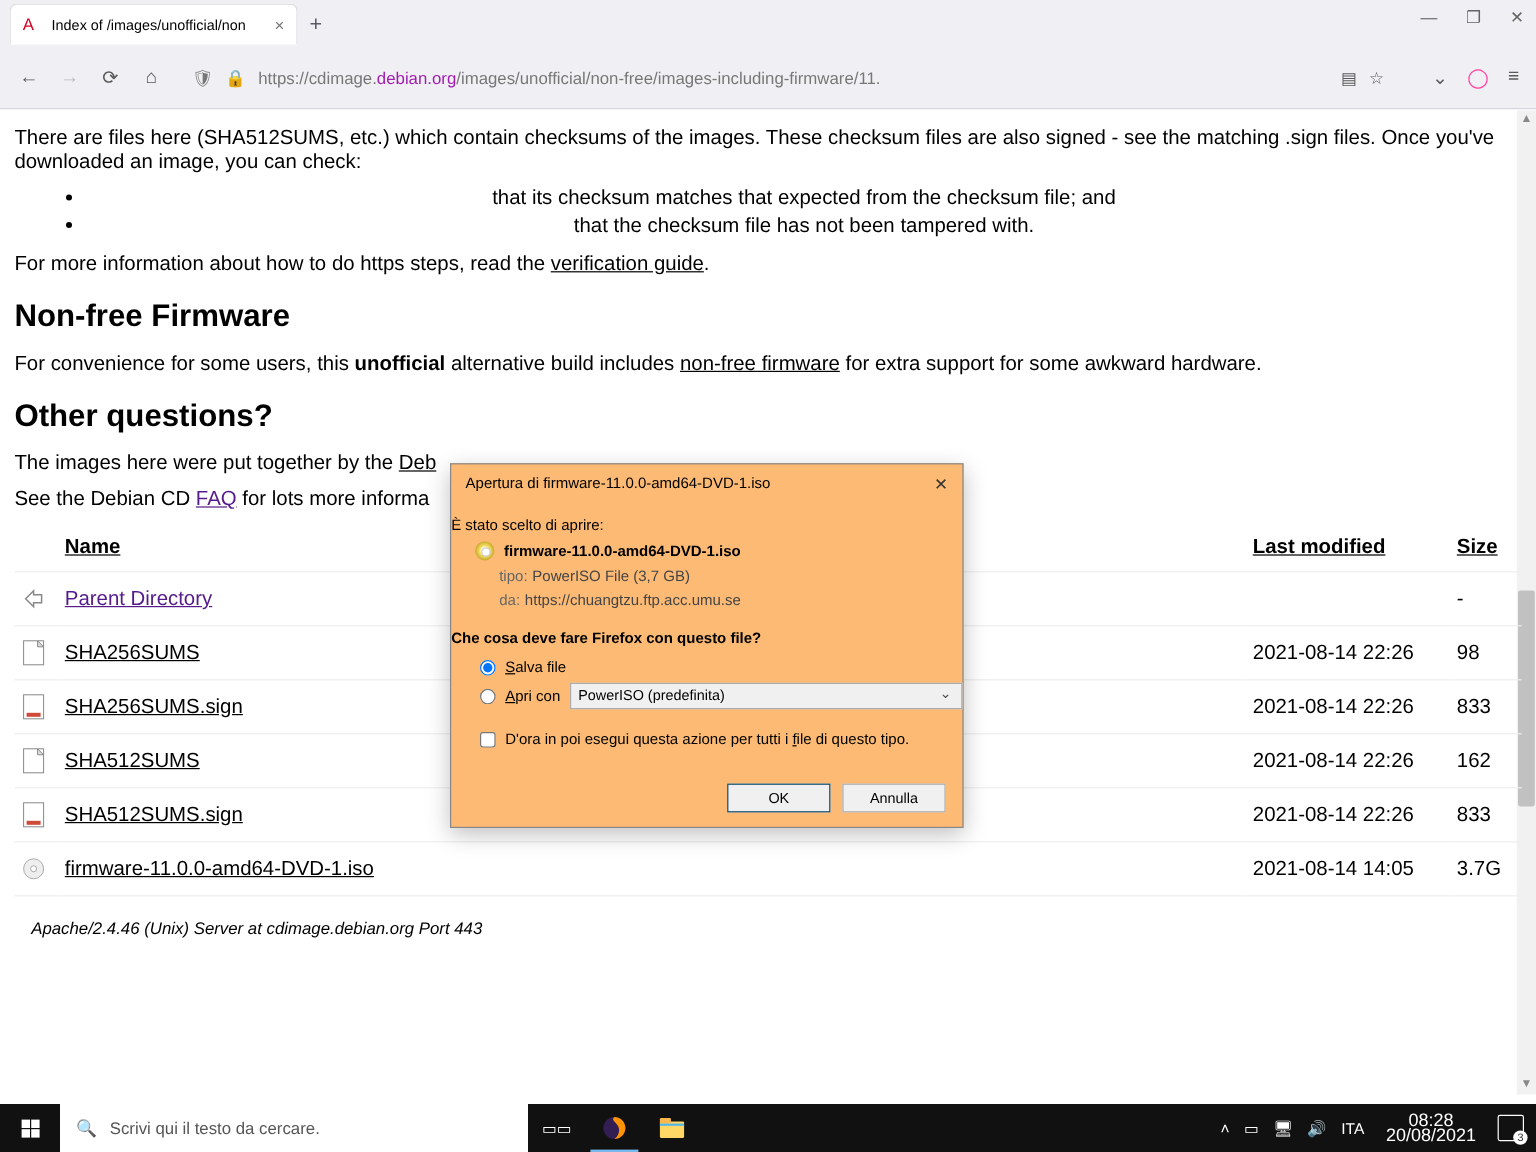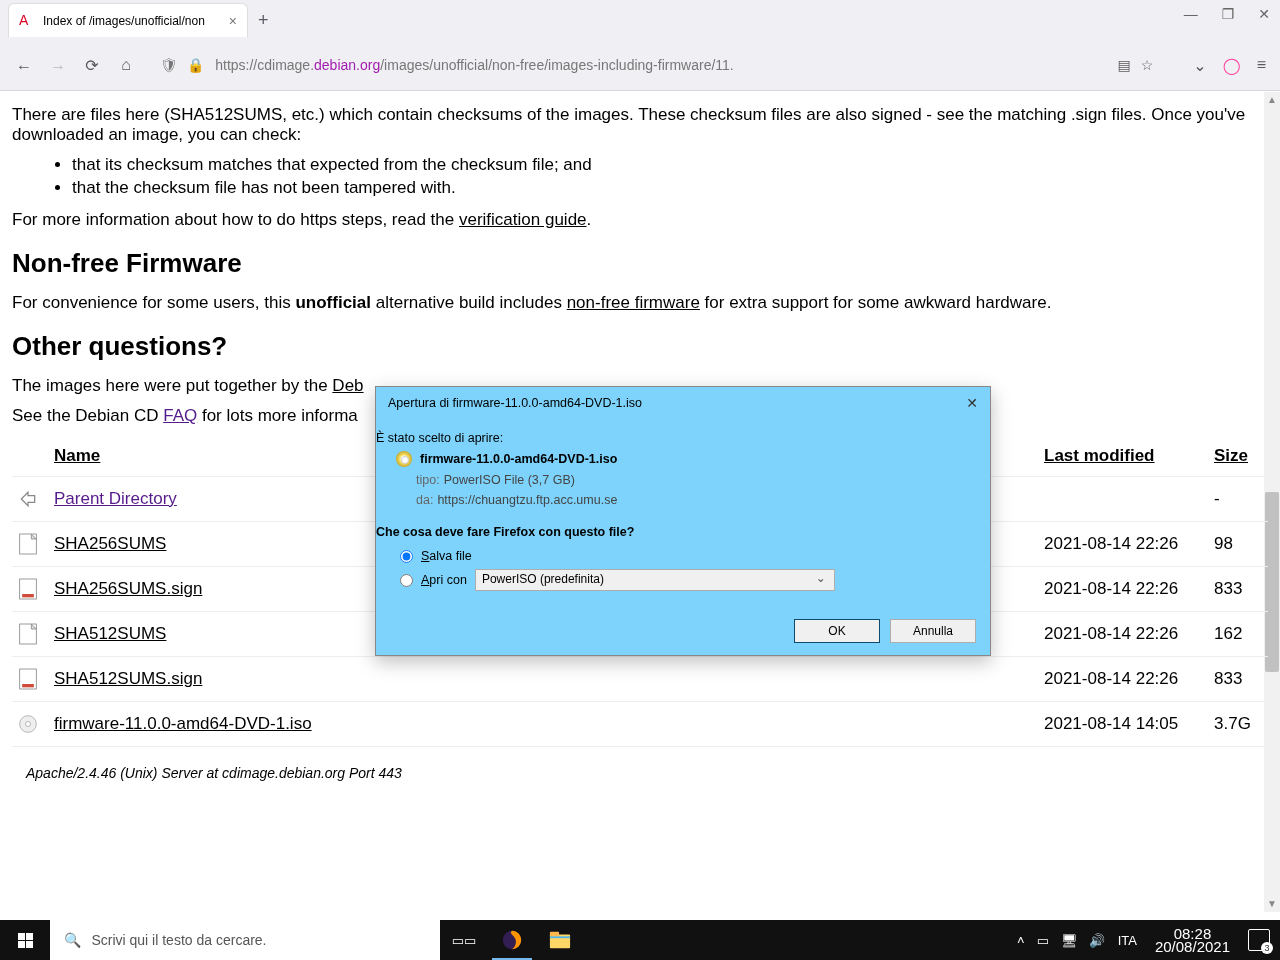--- a/index.html
+++ b/index.html
@@ -19,42 +19,42 @@
 .nav-bar { height: 50px; display: flex; align-items: center; gap: 14px; padding: 0 14px; }
 .nav-btn { color: #5a5a5a; font-size: 16px; cursor: pointer; width: 20px; text-align: center; }
 .url-bar { flex: 1; height: 34px; display: flex; align-items: center; padding: 0 10px; background: #f0f0f4; border-radius: 4px; font-size: 14px; color: #777; gap: 10px; }
 .url-text span.dark { color: #a21caf; }
 .url-icons { display: flex; gap: 10px; align-items: center; color: #5a5a5a; }
 .right-icons { display: flex; gap: 16px; margin-left: 16px; color: #5a5a5a; }
 
 
 .page { padding: 10px 12px 20px; font-family: Georgia, 'Times New Roman', serif; font-size: 17px; height: 820px; overflow: hidden; position: relative; }
 .page p { margin: 4px 0 10px; }
-.page ul { margin: 6px 0 12px 60px; }
+.page ul { margin: 6px 0 12px 60px; text-align: center; }
 .page li { margin: 3px 0; }
 .page h2 { margin: 18px 0 14px; font-size: 26px; font-weight: bold; }
 .page a { color: #000000; text-decoration: underline; }
 .page a.visited { color: #551A8B; }
 
 table.listing { width: 100%; border-collapse: collapse; margin-top: 8px; }
 table.listing th, table.listing td { text-align: left; padding: 10px 6px; border-bottom: 1px solid #eee; }
 table.listing th a { font-weight: bold; }
 table.listing td.icon { width: 36px; }
 .file-icon { display: inline-block; width: 20px; height: 24px; vertical-align: middle; }
 
 .page-scrollbar { position: absolute; right: 0; top: 92px; width: 16px; height: 820px; background: #f1f1f1; }
 .page-scrollbar .thumb { position: absolute; top: 400px; width: 14px; left: 1px; height: 180px; background: #c1c1c1; border-radius: 2px; }
 .page-scrollbar .arrow { position: absolute; left: 0; width: 16px; height: 16px; color: #888; font-size: 10px; text-align: center; line-height: 16px; }
 .page-scrollbar .arrow.up { top: 0; }
 .page-scrollbar .arrow.down { bottom: 0; }
 
 .server-sig { font-style: italic; font-size: 14px; margin-top: 18px; margin-left: 14px; }
 
 
-.dialog { position: absolute; top: 386px; left: 375px; width: 616px; background: #7dd3fc; border: 1px solid #888; box-shadow: 0 6px 18px rgba(0,0,0,0.25); font-family: "Segoe UI", Tahoma, sans-serif; font-size: 12.5px; z-index: 50; }
+.dialog { position: absolute; top: 386px; left: 375px; width: 428px; background: #fdba74; border: 1px solid #888; box-shadow: 0 6px 18px rgba(0,0,0,0.25); font-family: "Segoe UI", Tahoma, sans-serif; font-size: 12.5px; z-index: 50; }
 .dialog-title { display: flex; align-items: center; justify-content: space-between; padding: 8px 12px; font-size: 12.5px; }
 .dialog-close { cursor: pointer; font-size: 14px; color: #333; }
 .dialog-body { padding: 6px 0 12px; }
 .dialog-body .label-row { margin: 6px 0; }
 .dialog-body .filename { font-weight: bold; margin-left: 20px; display: flex; align-items: center; gap: 8px; }
 .dialog-body .disc-icon { width: 16px; height: 16px; border-radius: 50%; background: radial-gradient(circle at center, #fff 0%, #fff 25%, #f9e36b 35%, #c8aa2a 70%); display: inline-block; position: relative; }
 .dialog-body .disc-icon::after { content:""; position:absolute; top:5px; left:5px; width:6px; height:6px; border-radius:50%; background:#fff; border:1px solid #ccc; }
 .dialog-body .meta { margin-left: 40px; color: #444; }
 .dialog-body .meta span.k { color: #666; margin-right: 4px; }
 .dialog-sep-question { font-weight: bold; margin: 18px 0 10px; }
@@ -228,20 +228,24 @@
 
     <div class="radio-row">
       <input type="radio" name="act" checked="" style="">
       <label><span class="u">S</span><span>alva file</span></label>
     </div>
     <div class="radio-row">
       <input type="radio" name="act" style="">
       <label><span class="u">A</span><span>pri con</span></label>
       <div class="select-box">PowerISO (predefinita)</div>
     </div>
+    <div class="check-row">
+      <input type="checkbox" style="">
+      <label><span>D'ora in poi esegui questa azione per tutti i </span><span class="u">f</span><span>ile di questo tipo.</span></label>
+    </div>
   </div>
   <div class="dialog-buttons">
     <button class="primary">OK</button>
     <button>Annulla</button>
   </div>
 </div>
 
 <div class="taskbar">
   <div class="start-btn">
     <div class="start-grid">

